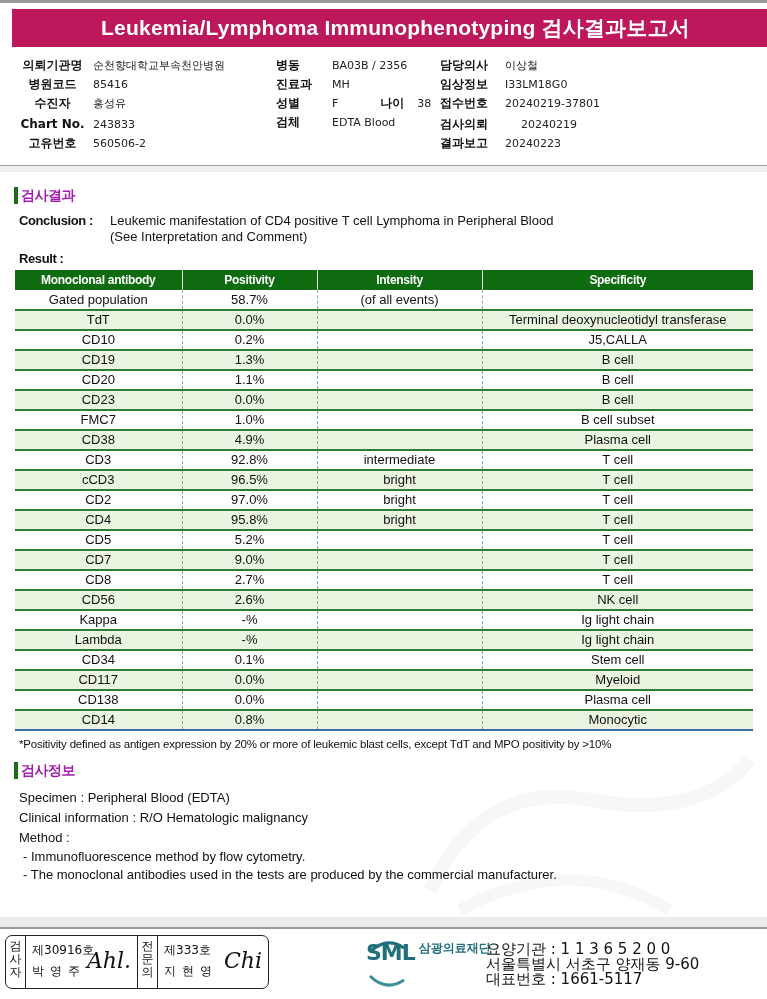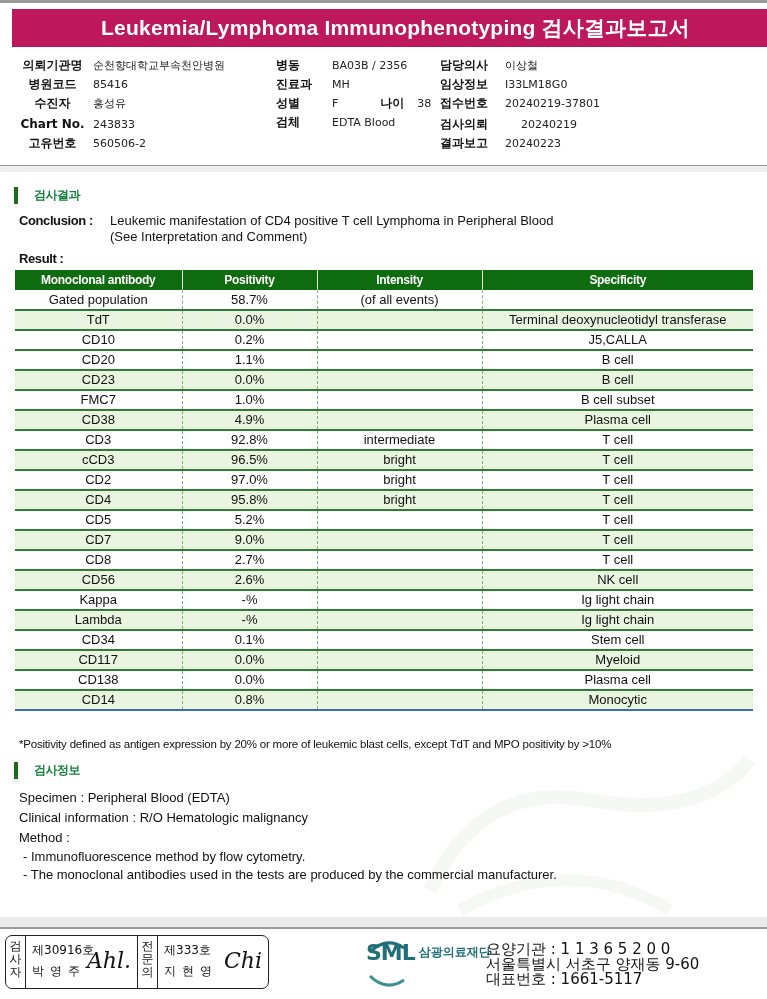--- a/index.html
+++ b/index.html
@@ -18,22 +18,22 @@
   .col1 .lbl { width: 81px; }
   .col2 { left: 276px; }
   .col2 .lbl { width: 56px; }
   .col3 { left: 440px; }
   .col3 .lbl { width: 65px; }
   .age-lbl { font-weight: bold; margin-left: 42px; width: 37px; font-family: "DejaVu Sans", sans-serif; }
 
   .divider { position: absolute; left: 0; top: 165px; width: 767px; height: 1px; background: #9c9c9c; }
   .graybar { position: absolute; left: 0; top: 166px; width: 767px; height: 6px; background: #efefef; }
 
-  .section-head { position: absolute; left: 14px; font-size: 12px; font-weight: bold; color: #15803d;
-    border-left: 4px solid #1b6b1b; padding-left: 16px; line-height: 17px; height: 17px; font-family: "DejaVu Sans", sans-serif; letter-spacing: -0.5px; }
+  .section-head { position: absolute; left: 14px; font-size: 14px; font-weight: bold; color: #a21caf;
+    border-left: 4px solid #1b6b1b; padding-left: 3px; line-height: 17px; height: 17px; font-family: "DejaVu Sans", sans-serif; letter-spacing: -0.5px; }
 
   .conclusion { position: absolute; left: 19px; top: 213px; font-size: 13px; display: flex; justify-content: space-between; }
   .conclusion .lbl { font-weight: bold; width: 91px; letter-spacing: -0.4px; }
   .conclusion .txt div { line-height: 16px; }
   .result-lbl { position: absolute; left: 19px; top: 251px; font-size: 13px; font-weight: bold; letter-spacing: -0.4px; }
 
   table.results { position: absolute; left: 15px; top: 270px; width: 738px; border-collapse: collapse; font-size: 13px; }
   table.results th { background: #0f6b0f; color: #fff; font-weight: bold; height: 20px; font-size: 12px; letter-spacing: -0.3px;
     border-right: 1px solid #e5f0e0; }
   table.results th:last-child { border-right: none; }
@@ -55,21 +55,21 @@
 
   .sig-box { position: absolute; left: 5px; top: 935px; width: 264px; height: 54px; border: 1px solid #222; border-radius: 7px; display: flex; font-family: "DejaVu Sans", sans-serif; }
   .sig-box .vert { width: 20px; border-right: 1px solid #222; font-size: 12px; line-height: 13px; text-align: center; padding-top: 4px; }
   .sig-box .cell { padding: 5px 0 0 6px; font-size: 12px; position: relative; }
   .sig-box .cell .no { height: 19px; line-height: 19px; }
   .sig-box .cell .nm { letter-spacing: 6px; line-height: 22px; }
   .sig-box .c-a { width: 112px; border-right: 1px solid #222; }
   .sig-box .c-b { flex: 1; }
   .sig-box .sign { position: absolute; right: 6px; top: 12px; font-family: "DejaVu Serif", serif; font-style: italic; font-size: 22px; }
 
-  .logo { position: absolute; left: 366px; top: 940px; display: flex; align-items: center; }
+  .logo { position: absolute; left: 366px; top: 940px; display: flex; align-items: flex-start; }
   .logo .sml { color: #1f6f7a; font-weight: bold; font-size: 22px; font-family: "DejaVu Sans", sans-serif; letter-spacing: -1px; }
   .logo .org { color: #1f6f7a; font-weight: bold; font-size: 12px; margin-left: 4px; font-family: "DejaVu Sans", sans-serif; }
   .addr { position: absolute; left: 486px; top: 942px; font-size: 15px; font-family: "DejaVu Sans", sans-serif; color: #111; }
   .addr div { height: 15px; line-height: 15px; }
 </style>
 </head>
 <body>
 
 <div class="topline"></div>
 <div class="title-bar">Leukemia/Lymphoma Immunophenotyping 검사결과보고서</div>
@@ -174,20 +174,26 @@
         <td>0.0%</td>
         <td></td>
         <td>Terminal deoxynucleotidyl transferase</td>
       </tr>
       <tr>
         <td>CD10</td>
         <td>0.2%</td>
         <td></td>
         <td>J5,CALLA</td>
       </tr>
+      <tr class="alt">
+        <td>CD19</td>
+        <td>1.3%</td>
+        <td></td>
+        <td>B cell</td>
+      </tr>
       <tr>
         <td>CD20</td>
         <td>1.1%</td>
         <td></td>
         <td>B cell</td>
       </tr>
       <tr class="alt">
         <td>CD23</td>
         <td>0.0%</td>
         <td></td>

